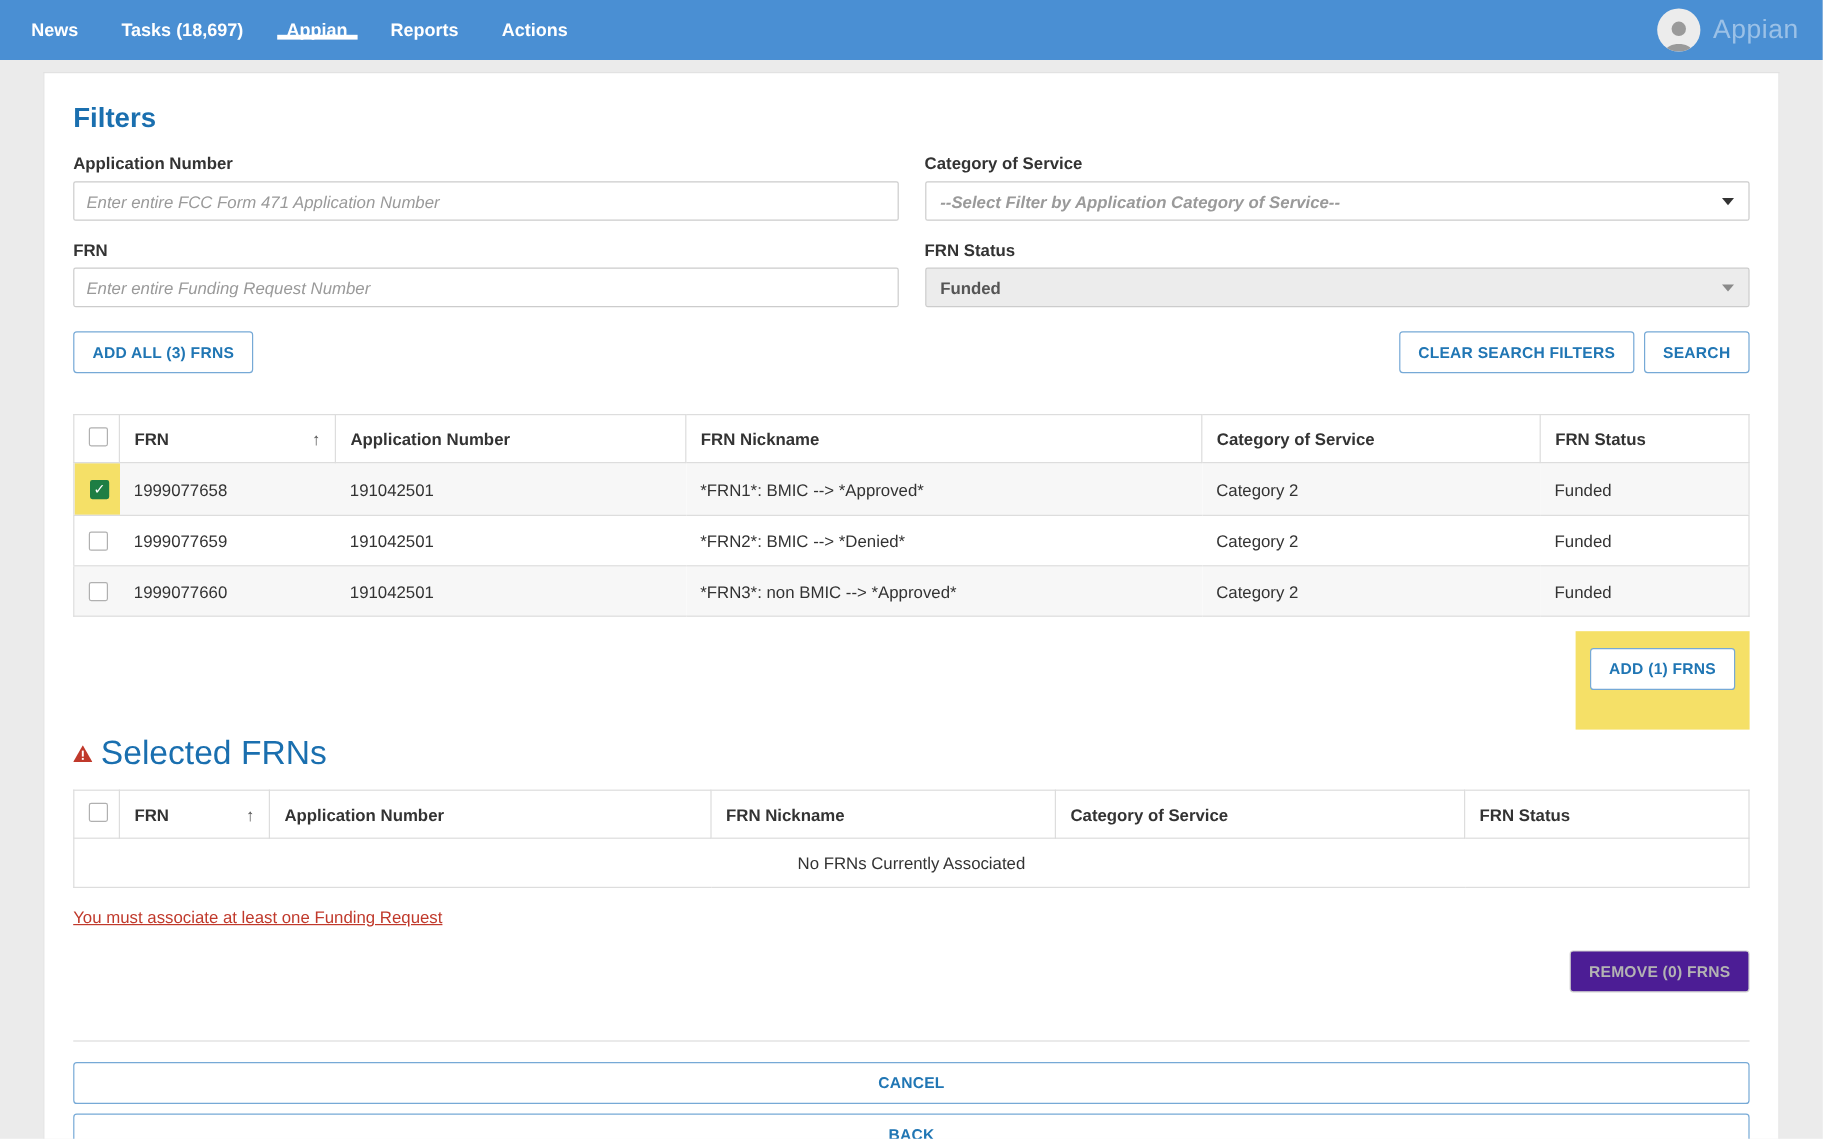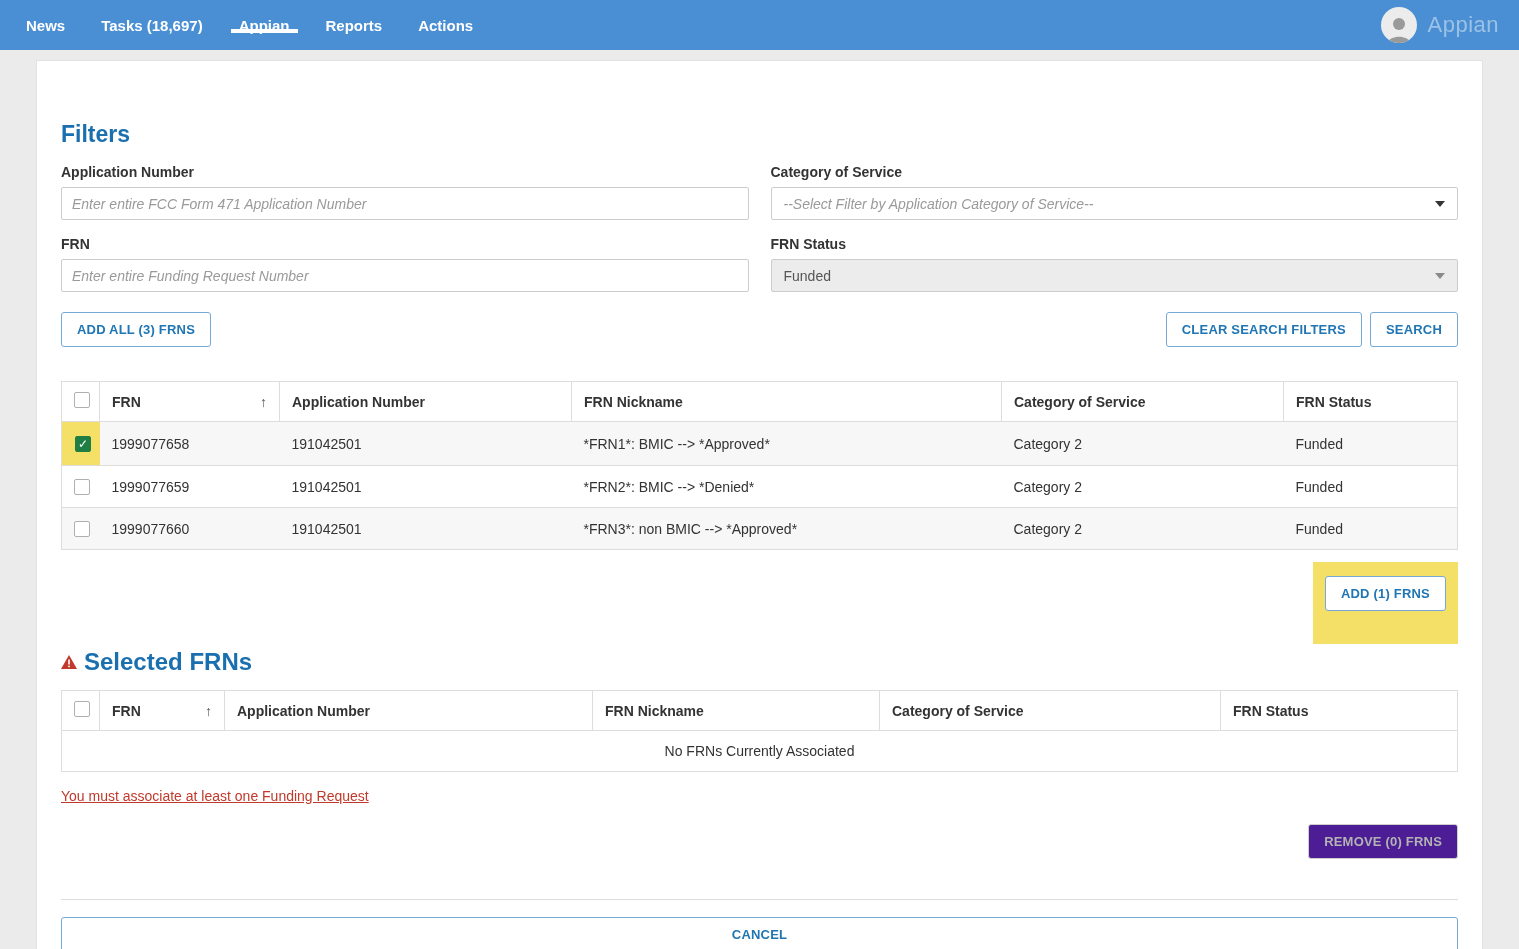--- a/index.html
+++ b/index.html
@@ -65,21 +65,20 @@
     border-bottom: none;
     min-height: 889px;
     padding: 24px 24px 0;
   }
 
   h1.filters-title {
     color: #1a6faf;
     font-size: 23px;
     font-weight: bold;
     margin-bottom: 16px;
-    margin-top: 36px;
   }
 
   .filter-grid {
     display: grid;
     grid-template-columns: 1fr 1fr;
     column-gap: 22px;
     row-gap: 16px;
   }
   .field-label {
     display: block;
@@ -106,21 +105,21 @@
     border: 1px solid #ccc;
     border-radius: 2px;
     padding: 0 12px;
     display: flex;
     align-items: center;
     justify-content: space-between;
     font-size: 14px;
     background: #fff;
     cursor: pointer;
   }
-  .select-box .sel-text { color: #9a9a9a; font-style: italic; }
+  .select-box .sel-text { color: #9a9a9a; font-style: italic; font-weight: bold; }
   .select-box.disabled { background: #ececec; cursor: default; }
   .select-box.disabled .sel-text { color: #555; font-style: normal; }
   .caret {
     width: 0; height: 0;
     border-left: 5px solid transparent;
     border-right: 5px solid transparent;
     border-top: 6px solid #333;
   }
   .select-box.disabled .caret { border-top-color: #8a8a8a; }
 
@@ -218,22 +217,22 @@
     background: #f5e067;
     padding: 14px 12px 33px 12px;
   }
 
   
   .selected-heading {
     display: flex;
     align-items: center;
     gap: 7px;
     color: #1a6faf;
-    font-size: 24px;
-    font-weight: bold;
+    font-size: 28px;
+    font-weight: normal;
     margin-top: 4px;
   }
   .warn-icon { display: inline-flex; }
 
   .selected-table { margin-top: 14px; }
   .empty-cell {
     text-align: center;
     padding: 30px 12px 38px;
     color: #333;
     background: #fff !important;

